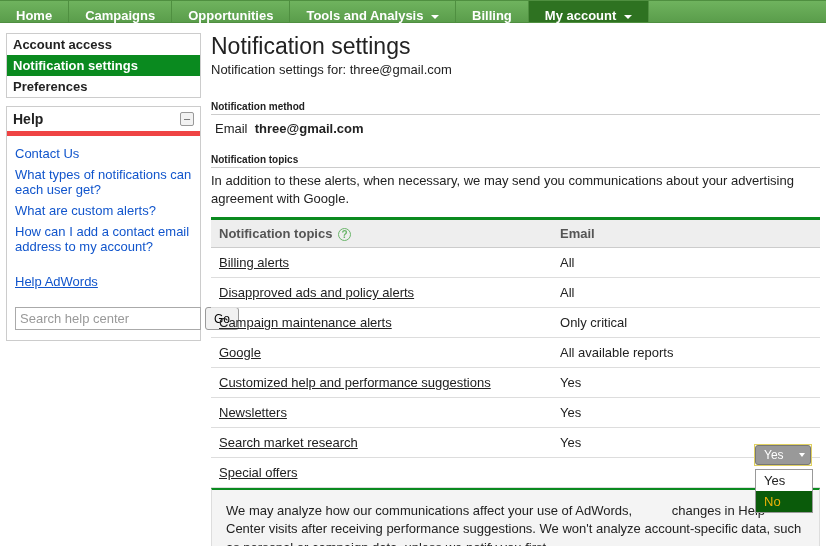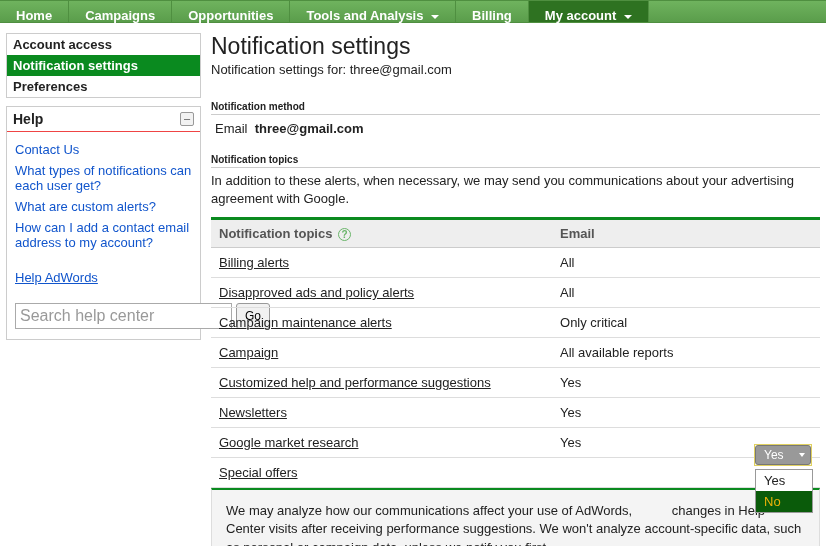--- a/index.html
+++ b/index.html
@@ -59,21 +59,21 @@
   }
   .sidenav .item.active {
     background: #0a8a1f;
     color: #fff;
   }
   .help-panel .hdr {
     display: flex;
     justify-content: space-between;
     align-items: center;
     padding: 4px 6px;
-    border-bottom: 1px solid #ef4444;
+    border-bottom: 5px solid #ef4444;
   }
   .help-panel .hdr .title { font-weight: bold; font-size: 14px; }
   .collapse-btn {
     width: 14px; height: 14px;
     border: 1px solid #999;
     background: #f2f2f2;
     font-size: 11px;
     line-height: 10px;
     text-align: center;
     color: #555;
@@ -89,21 +89,21 @@
     cursor: pointer;
   }
   .help-links .sep {
     margin-top: 10px;
     padding-top: 10px;
   }
   .help-links .underline { text-decoration: underline; }
   .search-row { padding: 4px 8px 10px; display: flex; gap: 4px; }
   .search-row input {
     flex: 1;
-    font-size: 16px;
+    font-size: 13px;
     padding: 3px 4px;
     border: 1px solid #aaa;
     color: #999;
   }
   .search-row button {
     font-size: 12px;
     padding: 3px 8px;
     border: 1px solid #999;
     background: #f1f1f1;
     border-radius: 3px;
@@ -282,33 +282,33 @@
         </tr>
         <tr>
           <td>Disapproved ads and policy alerts</td>
           <td>All</td>
         </tr>
         <tr>
           <td>Campaign maintenance alerts</td>
           <td>Only critical</td>
         </tr>
         <tr>
-          <td>Campaign</td>
+          <td>Google</td>
           <td>All available reports</td>
         </tr>
         <tr>
           <td>Customized help and performance suggestions</td>
           <td>Yes</td>
         </tr>
         <tr>
           <td>Newsletters</td>
           <td>Yes</td>
         </tr>
         <tr>
-          <td>Google market research</td>
+          <td>Search market research</td>
           <td>Yes</td>
         </tr>
         <tr class="special-row">
           <td>Special offers</td>
           <td style="position:relative;">
             <div class="dd-float">
               <div class="dd-btn">Yes</div>
               <div class="dd-menu">
                 <div class="opt">Yes</div>
                 <div class="opt sel">No</div>

